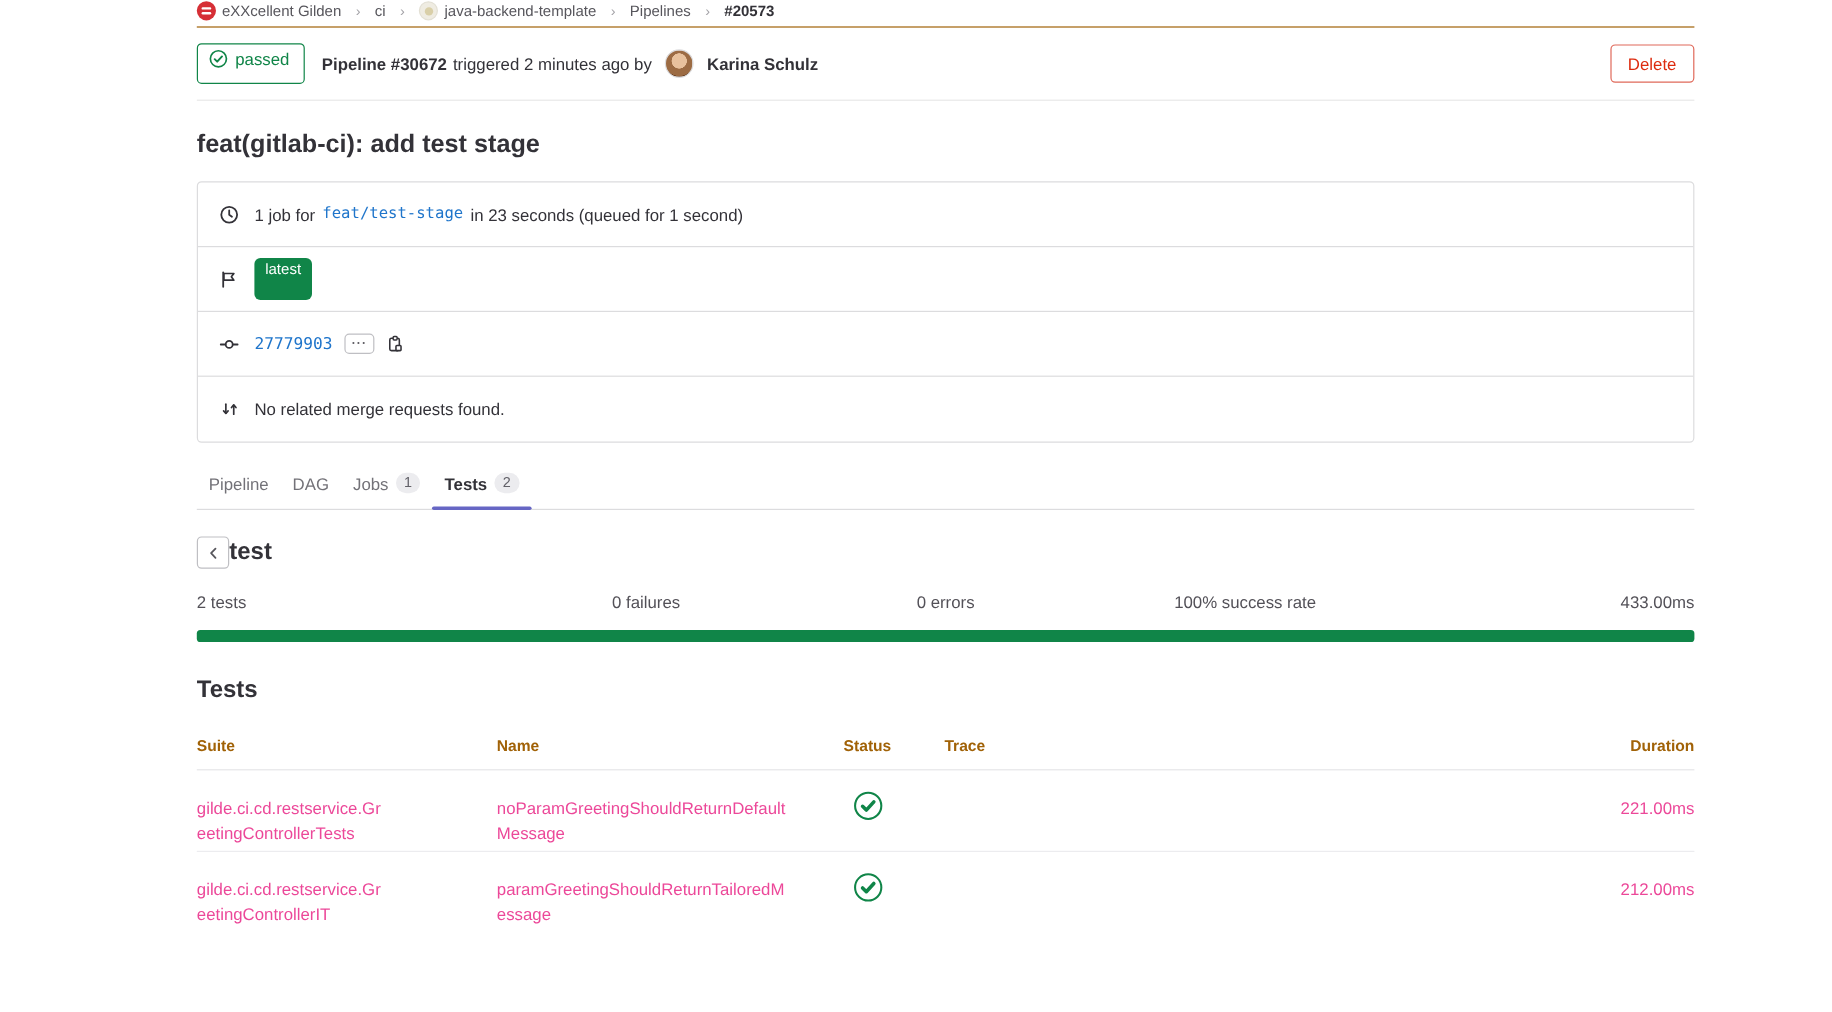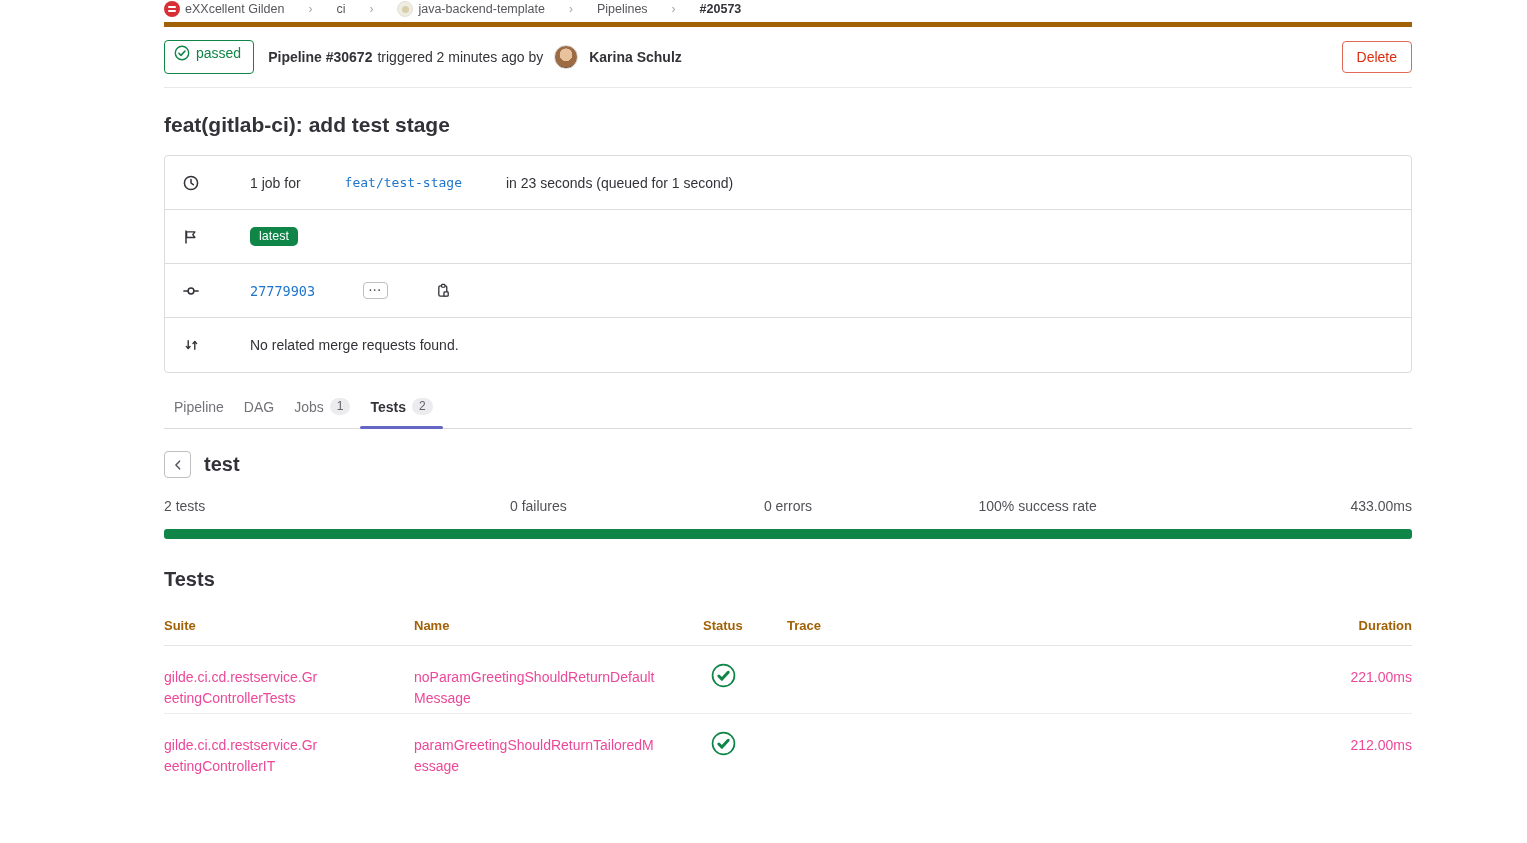--- a/index.html
+++ b/index.html
@@ -7,22 +7,22 @@
   body {
     width:1527px; height:843px; background:#ffffff;
     font-family:"Liberation Sans", sans-serif;
     color:#333238; font-size:14px;
     overflow:hidden;
   }
   .container { margin-left:164px; width:1248px; }
 
   
   .breadcrumb {
-    display:flex; align-items:center; gap:24px;
-    padding:1px 0 5px; border-bottom:5px solid #a16207;
+    display:flex; align-items:center; gap:12px;
+    padding:1px 0 5px; border-bottom:1px solid #a16207;
     font-size:12.5px; color:#57565c;
   }
   .crumb { cursor:pointer; display:flex; align-items:center; gap:5px; }
   .crumb-sep { color:#a4a3a8; font-size:12px; }
   .crumb-last { font-weight:bold; color:#333238; }
   .avatar-16 {
     width:16px; height:16px; border-radius:50%;
     display:inline-flex; align-items:center; justify-content:center;
     flex:none;
   }
@@ -58,29 +58,28 @@
   }
 
   
   .page-title { font-size:21px; font-weight:bold; margin:25px 0 18px; }
 
   
   .info-box { border:1px solid #dcdcde; border-radius:4px; }
   .info-row {
     display:flex; align-items:center; min-height:54px; padding:0 18px;
     border-bottom:1px solid #dcdcde;
-    gap:38px;
   }
   .info-row:last-child { border-bottom:none; }
   .info-icon { width:16px; display:flex; justify-content:center; margin-right:13px; flex:none; color:#333238; }
   .mono { font-family:"DejaVu Sans Mono", monospace; font-size:13px; }
   .link-blue { color:#1f75cb; text-decoration:none; cursor:pointer; }
   .latest-badge {
     background:#108548; color:#ffffff; border-radius:5px;
-    font-size:12.5px; padding:2px 9px 3px;
+    font-size:12.5px; padding:2px 9px 19px;
   }
   .ellipsis-btn {
     margin-left:10px; border:1px solid #bfbfc3; border-radius:4px;
     background:#fff; color:#535158; font-size:10px; letter-spacing:1px;
     height:17px; line-height:13px; padding:0 5px; cursor:pointer; font-weight:bold;
   }
   .copy-btn { margin-left:10px; background:none; border:none; padding:0; cursor:pointer; color:#333238; display:flex; }
 
   
   .tabs { margin-top:16px; display:flex; border-bottom:1px solid #dcdcde; }
@@ -92,21 +91,21 @@
   .tab.active::after {
     content:""; position:absolute; left:0; right:0; bottom:-1px;
     height:3px; background:#6666c4; border-radius:2px;
   }
   .pill {
     background:#ececef; color:#626168; border-radius:10px;
     font-size:12px; padding:1px 7px 2px; font-weight:normal;
   }
 
   
-  .suite-header { margin-top:22px; display:flex; align-items:center; gap:13px; }
+  .suite-header { margin-top:22px; display:flex; align-items:center; }
   .back-btn {
     width:27px; height:27px; border:1px solid #bfbfc3; border-radius:4px;
     background:#fff; display:flex; align-items:center; justify-content:center;
     cursor:pointer; color:#57565c; padding:0;
   }
   .suite-title { font-size:20px; font-weight:bold; }
 
   
   .summary {
     margin-top:20px; display:grid;

